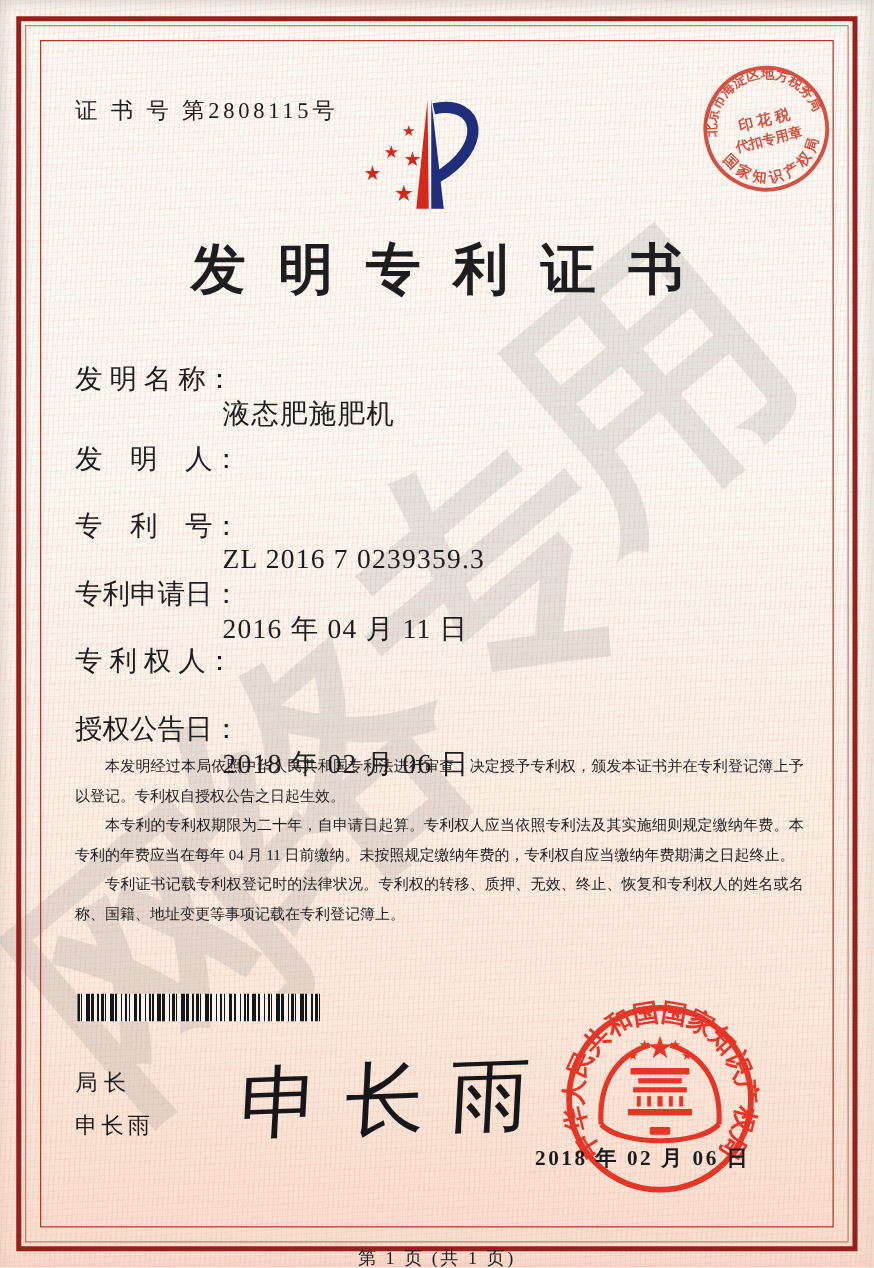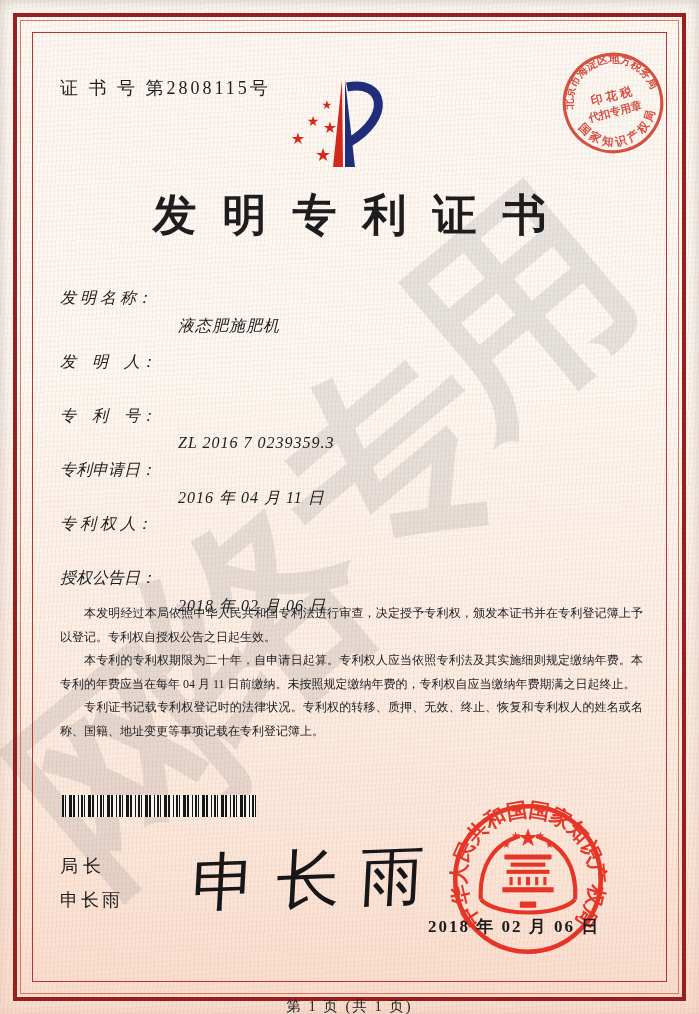--- a/index.html
+++ b/index.html
@@ -31,21 +31,21 @@
 
   .content{position:absolute;inset:0;z-index:3;}
 
   .cert-no{position:absolute;left:60px;top:76px;font-size:18px;letter-spacing:3px;}
 
   .title{
     position:absolute;left:0;right:0;top:186px;text-align:center;
     font-size:44px;font-weight:700;letter-spacing:26px;text-indent:26px;
   }
 
-  .row{position:absolute;left:60px;font-size:16px;display:flex;font-style:italic;}
+  .row{position:absolute;left:60px;font-size:22px;display:flex;}
   .row .lab{white-space:pre;width:118px;flex:0 0 auto;}
   .row .val{letter-spacing:1px;margin-top:28px;}
 
   .paras{position:absolute;left:60px;right:56px;top:602px;font-size:12px;line-height:23.5px;}
   .paras p{margin:0;text-indent:2em;text-align:justify;}
 
   .barcode{
     position:absolute;left:62px;top:795px;width:194px;height:22px;
     background:repeating-linear-gradient(90deg,
       #161616 0 2px,#f7f4ef 2px 3px,#161616 3px 4px,#f7f4ef 4px 7px,

